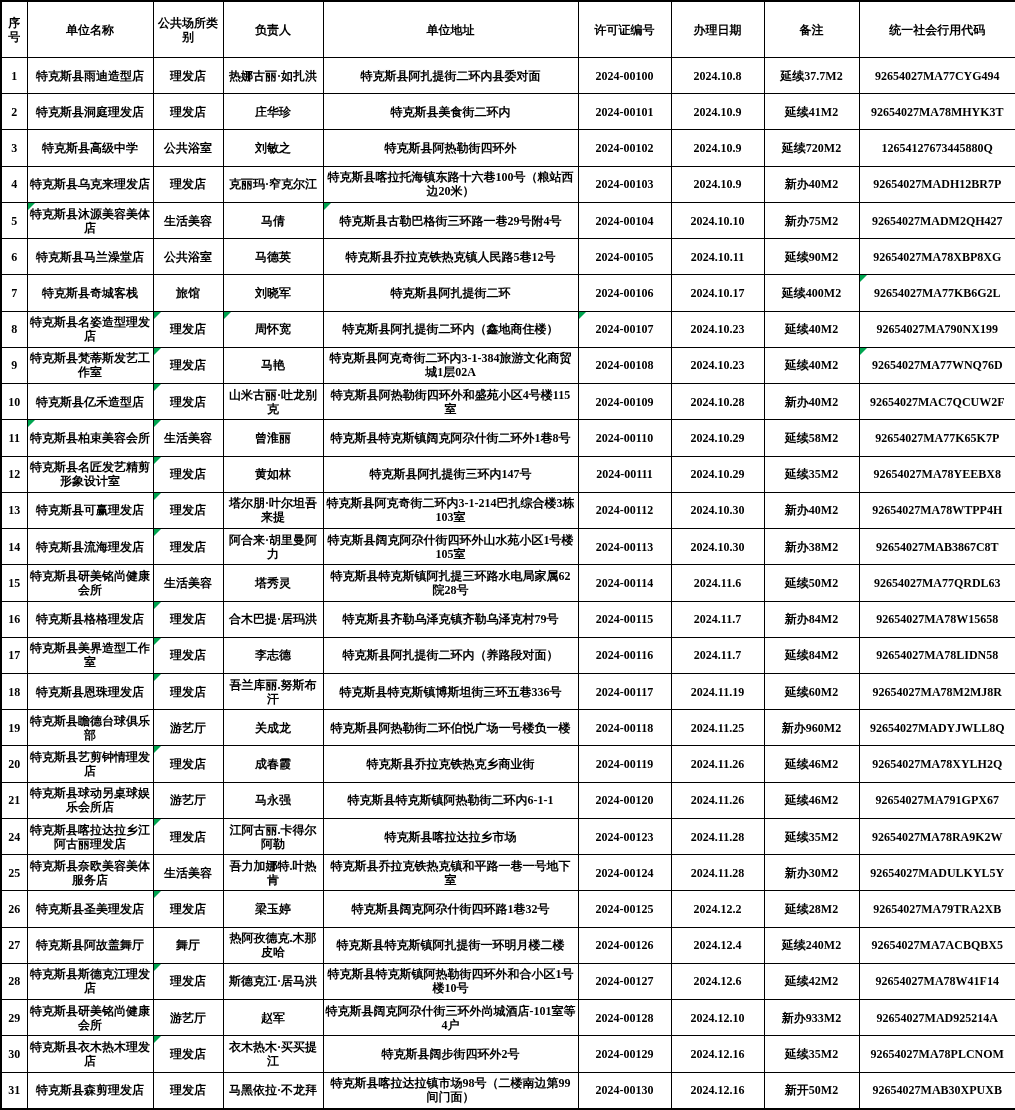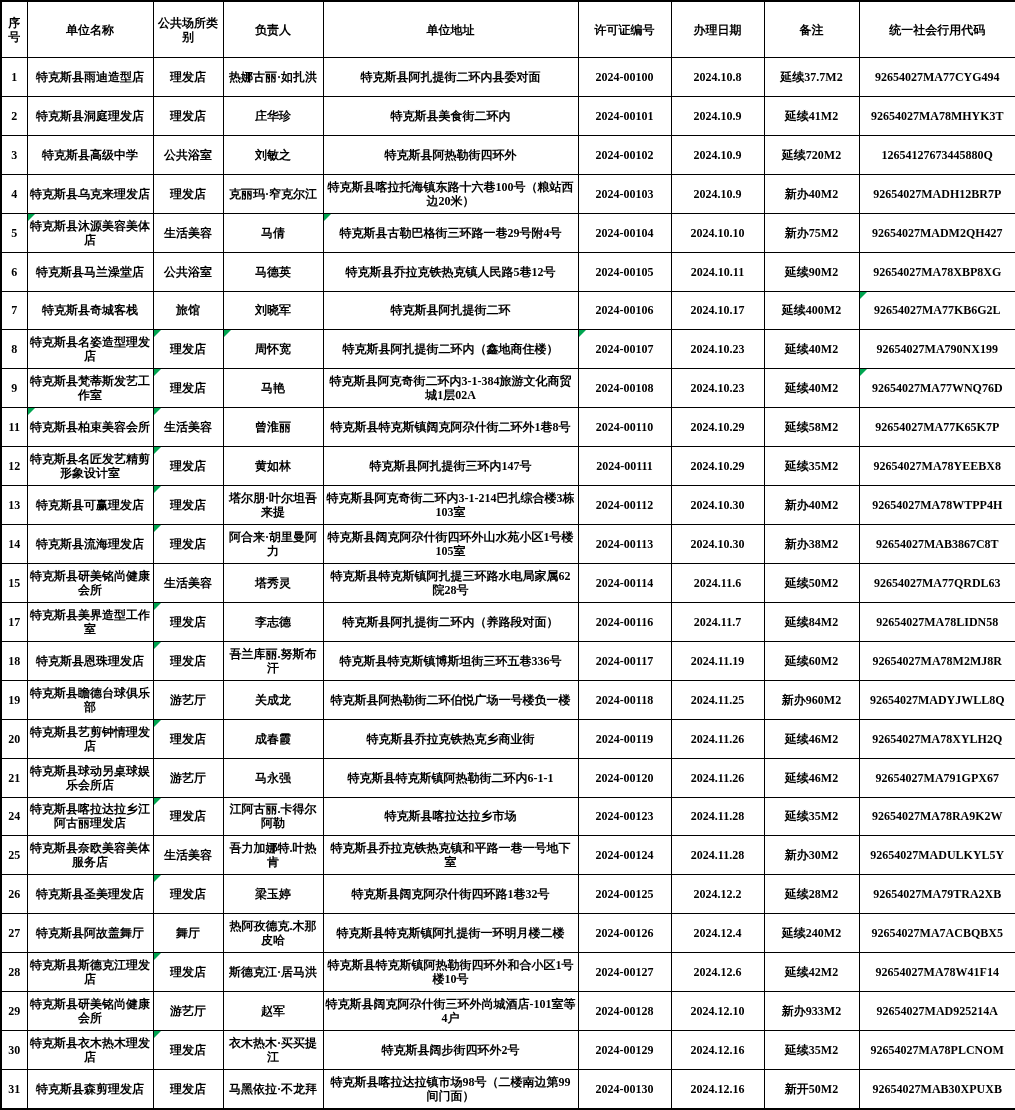--- a/index.html
+++ b/index.html
@@ -187,20 +187,31 @@
     <td>特克斯县梵蒂斯发艺工作室</td>
     <td>理发店<span class="marker"></span></td>
     <td>马艳</td>
     <td class="left">特克斯县阿克奇街二环内3-1-384旅游文化商贸城1层02A</td>
     <td>2024-00108</td>
     <td>2024.10.23</td>
     <td>延续40M2</td>
     <td>92654027MA77WNQ76D<span class="marker"></span></td>
   </tr>
 
+  <tr>
+    <td class="num">10</td>
+    <td>特克斯县亿禾造型店</td>
+    <td>理发店<span class="marker"></span></td>
+    <td>山米古丽·吐龙别克</td>
+    <td class="left">特克斯县阿热勒街四环外和盛苑小区4号楼115室</td>
+    <td>2024-00109</td>
+    <td>2024.10.28</td>
+    <td>新办40M2</td>
+    <td>92654027MAC7QCUW2F</td>
+  </tr>
 
   <tr>
     <td class="num">11</td>
     <td>特克斯县柏束美容会所<span class="marker"></span></td>
     <td>生活美容<span class="marker"></span></td>
     <td>曾淮丽</td>
     <td class="left">特克斯县特克斯镇阔克阿尕什街二环外1巷8号</td>
     <td>2024-00110</td>
     <td>2024.10.29</td>
     <td>延续58M2</td>
@@ -248,20 +259,31 @@
     <td>特克斯县研美铭尚健康会所</td>
     <td>生活美容</td>
     <td>塔秀灵</td>
     <td class="left">特克斯县特克斯镇阿扎提三环路水电局家属62院28号</td>
     <td>2024-00114</td>
     <td>2024.11.6</td>
     <td>延续50M2</td>
     <td>92654027MA77QRDL63</td>
   </tr>
 
+  <tr>
+    <td class="num">16</td>
+    <td>特克斯县格格理发店</td>
+    <td>理发店<span class="marker"></span></td>
+    <td>合木巴提·居玛洪</td>
+    <td class="left">特克斯县齐勒乌泽克镇齐勒乌泽克村79号</td>
+    <td>2024-00115</td>
+    <td>2024.11.7</td>
+    <td>新办84M2</td>
+    <td>92654027MA78W15658</td>
+  </tr>
 
   <tr>
     <td class="num">17</td>
     <td>特克斯县美界造型工作室</td>
     <td>理发店<span class="marker"></span></td>
     <td>李志德</td>
     <td class="left">特克斯县阿扎提街二环内（养路段对面）</td>
     <td>2024-00116</td>
     <td>2024.11.7</td>
     <td>延续84M2</td>

